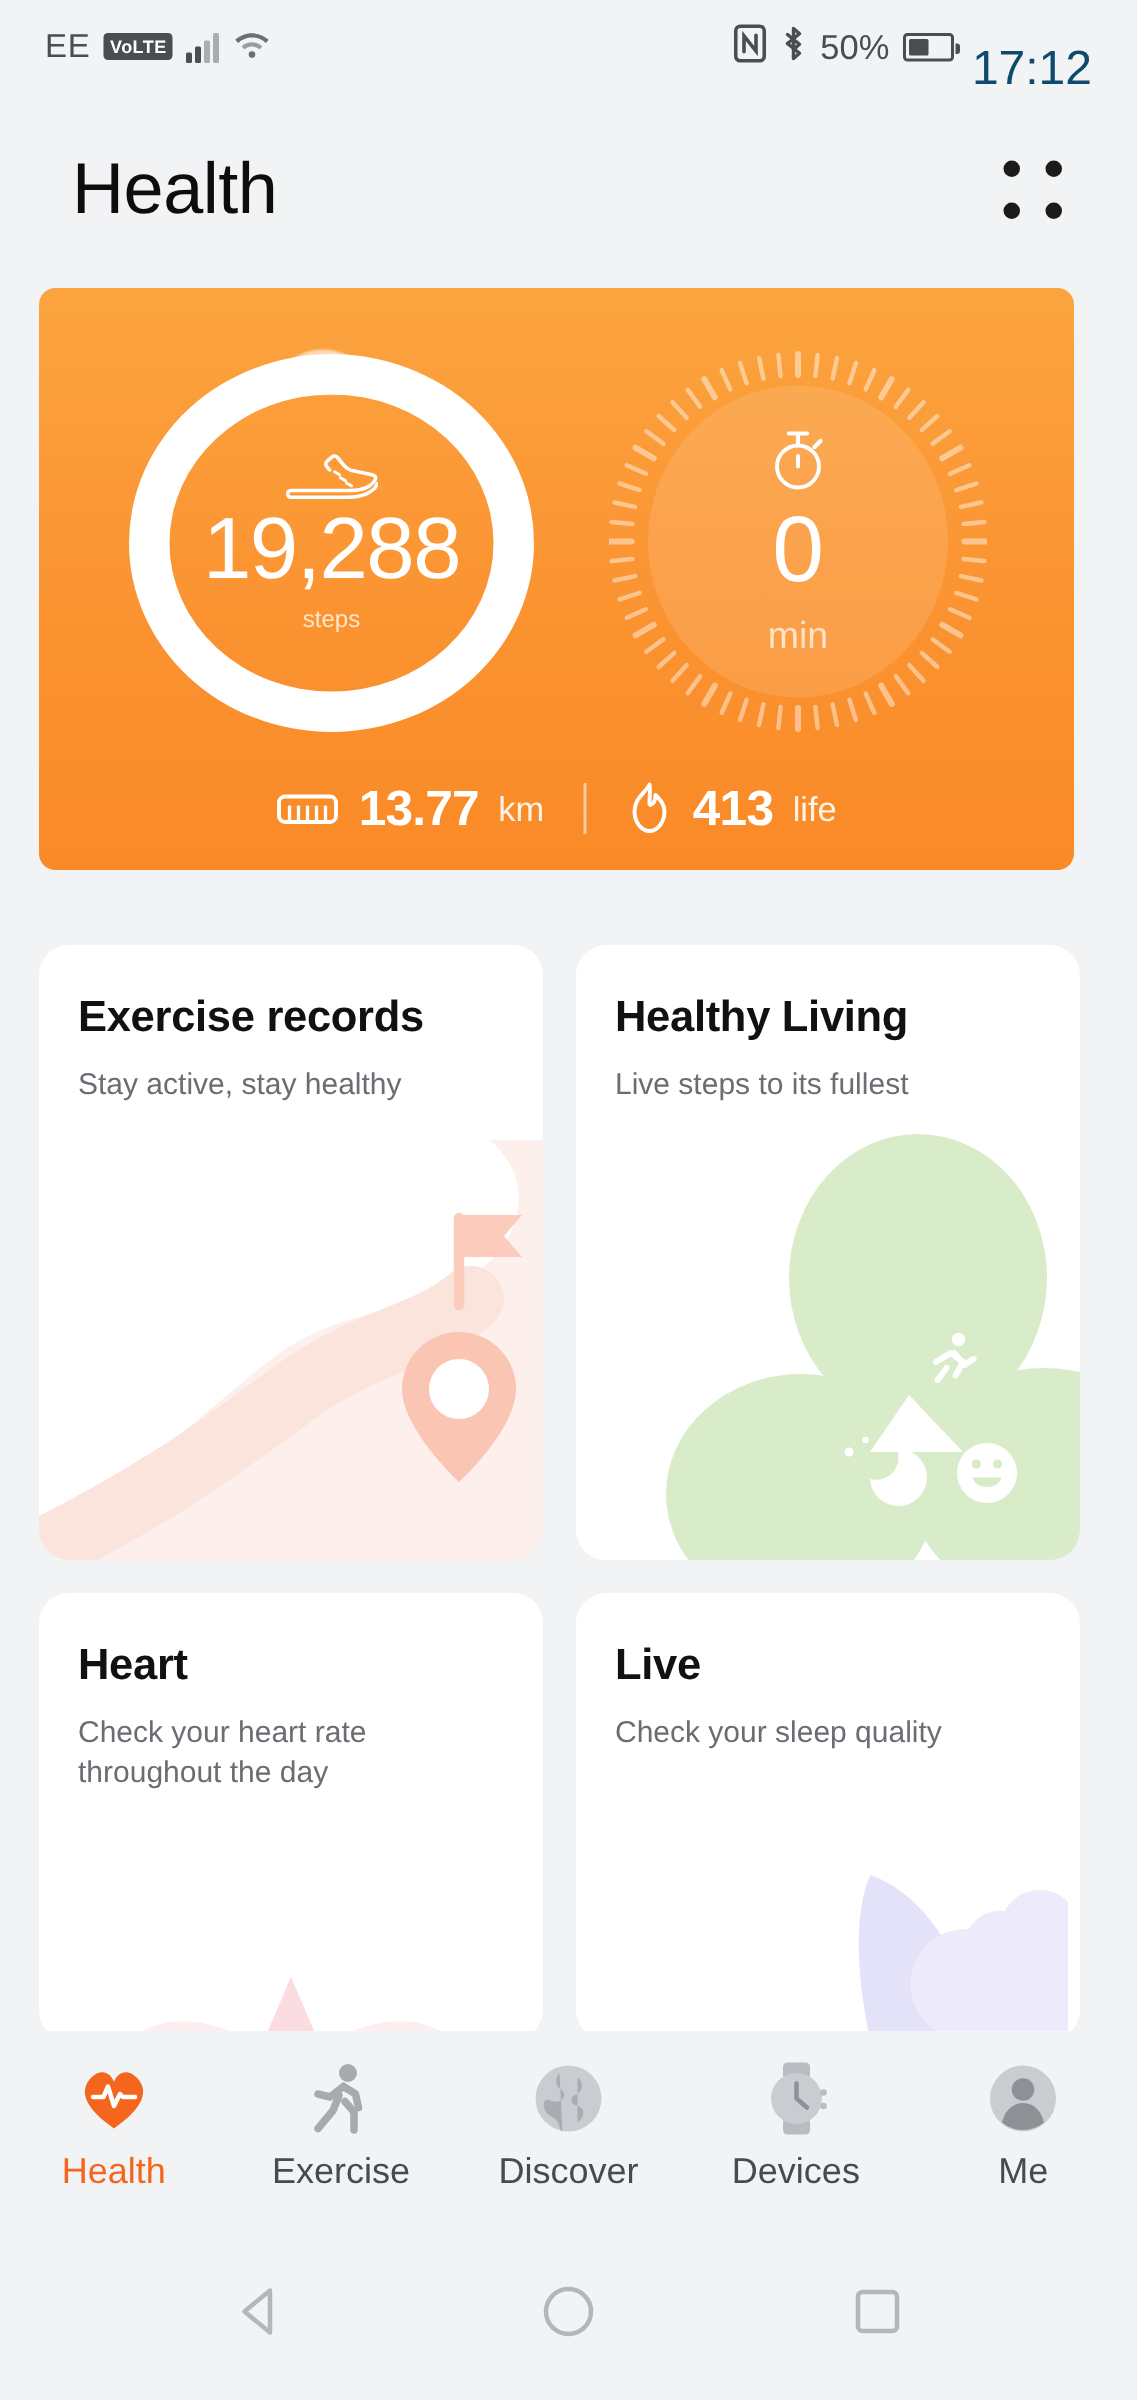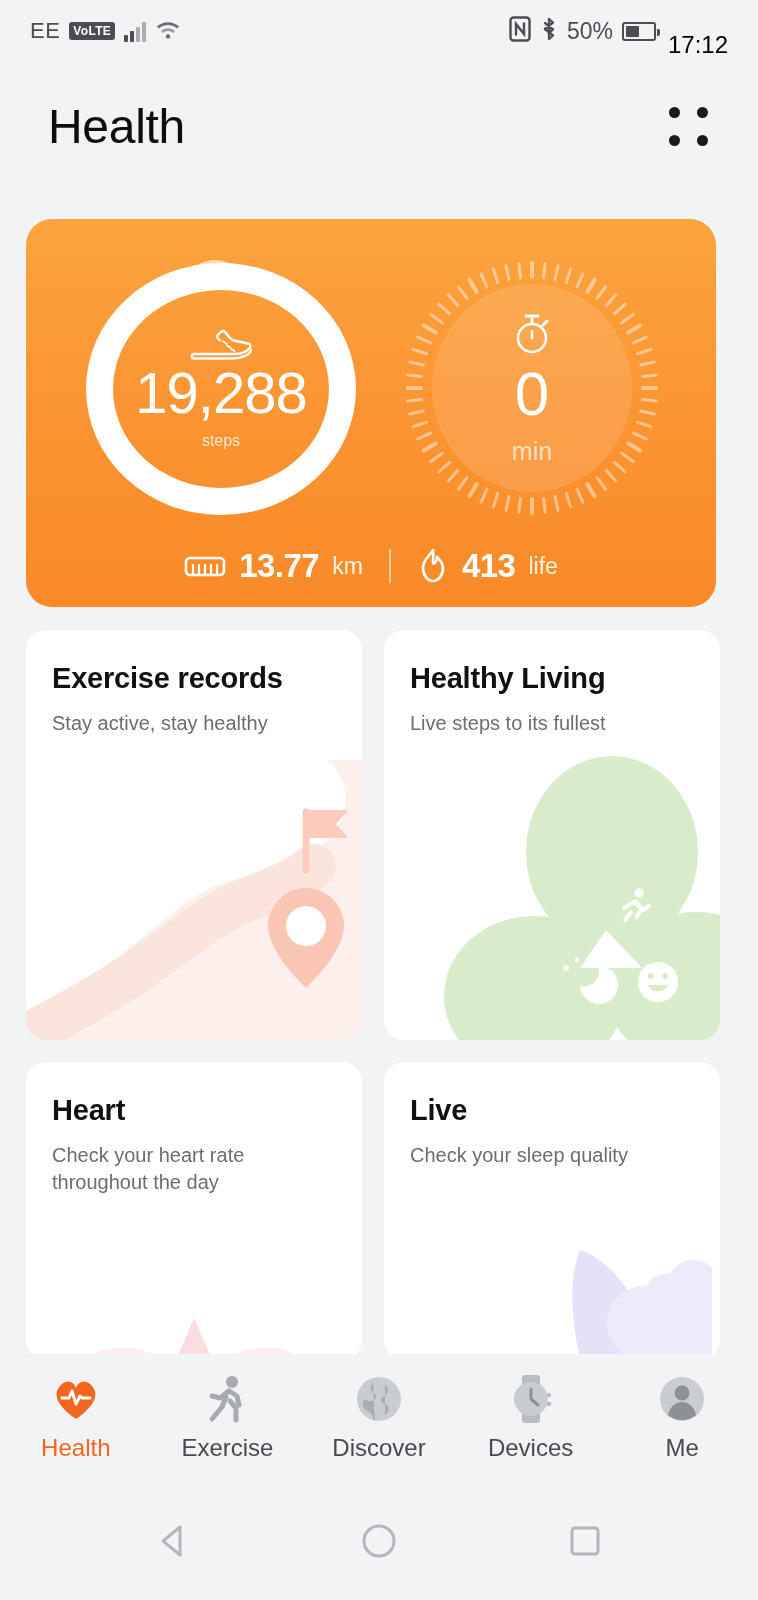--- a/index.html
+++ b/index.html
@@ -27,37 +27,37 @@
   .signal { display:flex; align-items:flex-end; gap:2px; height:22px; }
   .signal i { display:block; width:4px; background:#a9acb1; border-radius:1px; }
   .signal i.b1{ height:7px; background:#4a4d52;}
   .signal i.b2{ height:11px; background:#4a4d52;}
   .signal i.b3{ height:15px;}
   .signal i.b4{ height:20px;}
   .batt-pct { font-size:23px; color:#4a4d52; }
   .battery { position:relative; width:34px; height:19px; border:2px solid #4a4d52; border-radius:3px; }
   .battery::after{ content:""; position:absolute; right:-6px; top:5px; width:3px; height:7px; background:#4a4d52; border-radius:0 2px 2px 0;}
   .battery span{ position:absolute; left:2px; top:2px; bottom:2px; width:45%; background:#4a4d52; border-radius:1px;}
-  .clock { font-size:24px; color:#000000; margin-left:3px;margin-top:28px; }
+  .clock { font-size:32px; color:#0c4a6e; margin-left:3px;margin-top:28px; }
 
   
   .header {
     position:absolute; top:62px; left:0; width:758px; height:128px;
     display:flex; align-items:center; justify-content:space-between;
     padding:0 50px 0 48px;
   }
   .page-title { font-size:48px; font-weight:400; color:#0d0d0d; letter-spacing:-0.3px; }
   .grid-dots { display:grid; grid-template-columns:repeat(2,11px); grid-template-rows:repeat(2,11px); gap:17px; cursor:pointer; }
   .grid-dots i { display:block; width:11px; height:11px; border-radius:50%; background:#1b1b1b; }
 
   
   .summary {
     position:absolute; top:192px; left:26px; width:690px; height:388px;
     background:linear-gradient(180deg,#fba43f 0%,#fb9331 55%,#f98a27 100%);
-    border-radius:26px; overflow:hidden;margin-top:27px;
+    border-radius:11px; overflow:hidden;
   }
   .rings { position:absolute; top:20px; left:0; width:690px; height:280px; }
 
   .ring-steps { position:absolute; left:60px; top:24px; width:270px; height:252px; }
   .ring-steps .track {
     position:absolute; inset:0; border-radius:50%;
     border:27px solid #ffffff;
   }
   .ring-steps .notch {
     position:absolute; left:50%; top:-3px; transform:translateX(-62%);

